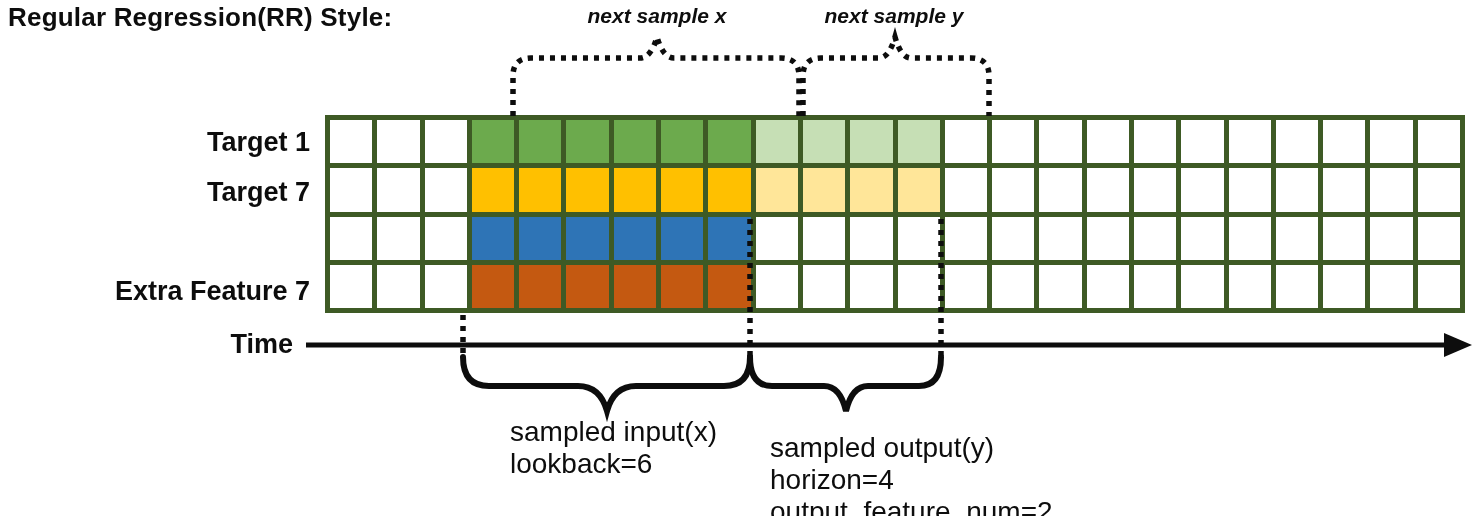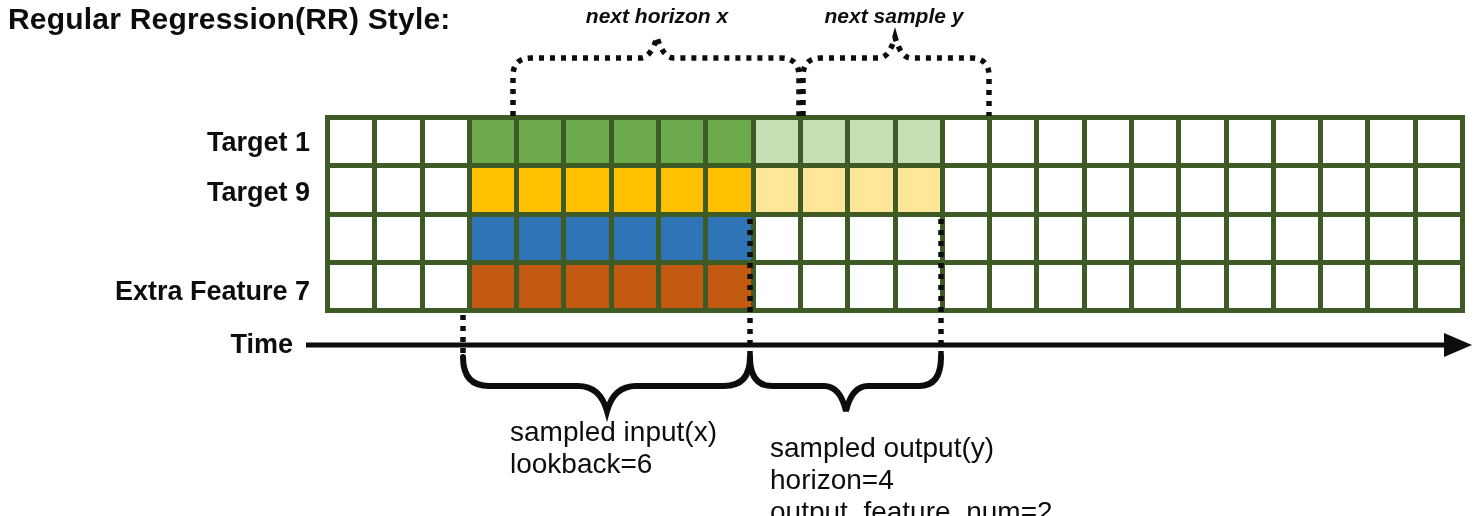--- a/index.html
+++ b/index.html
@@ -1,21 +1,21 @@
 <!DOCTYPE html>
 <html><head>
 <meta charset="utf-8">
 <style>
   html,body{margin:0;padding:0;background:#ffffff;}
   #canvas{
     position:relative;width:1476px;height:516px;overflow:hidden;
     font-family:"Liberation Sans", sans-serif;color:#0d0d0d;background:#ffffff;
   }
   .abs{position:absolute;}
-  #title{left:8px;top:2px;font-size:30px;font-weight:bold;letter-spacing:0.2px;}
+  #title{left:8px;top:2px;font-size:26px;font-weight:bold;letter-spacing:0.2px;}
   .brace-label{top:4px;width:220px;text-align:center;font-size:21px;font-style:italic;font-weight:600;}
   #next-x-label{left:547px;}
   #next-y-label{left:784px;}
   .row-label{left:40px;width:270px;text-align:right;font-size:27px;font-weight:bold;line-height:32px;height:32px;}
   #grid{
     left:325px;top:115px;width:1140px;height:198px;
     display:grid;gap:5px;padding:5px;box-sizing:border-box;
   }
   .cell{width:100%;height:100%;}
   #time-label{left:178px;top:329px;width:115px;text-align:right;font-size:27px;font-weight:bold;}
@@ -24,25 +24,25 @@
   #output-note{left:770px;top:432px;}
   svg.overlay{position:absolute;left:0;top:0;pointer-events:none;}
 </style>
 </head>
 <body>
 
 <div id="canvas">
 
   <div class="abs" id="title">Regular Regression(RR) Style:</div>
 
-  <div class="abs brace-label" id="next-x-label">next horizon x</div>
+  <div class="abs brace-label" id="next-x-label">next sample x</div>
   <div class="abs brace-label" id="next-y-label">next sample y</div>
 
   <div class="abs row-label" style="top:126px;">Target 1</div>
-  <div class="abs row-label" style="top:176px;">Target 9</div>
+  <div class="abs row-label" style="top:176px;">Target 7</div>
   <div class="abs row-label" style="top:275px;">Extra Feature 7</div>
 
   <div class="abs" id="grid" style="background: rgb(62, 90, 37); grid-template-columns: repeat(24, 1fr); grid-template-rows: repeat(4, 1fr);">
       <div class="cell" style="background: rgb(255, 255, 255);"></div>
       <div class="cell" style="background: rgb(255, 255, 255);"></div>
       <div class="cell" style="background: rgb(255, 255, 255);"></div>
       <div class="cell" style="background: rgb(108, 170, 77);"></div>
       <div class="cell" style="background: rgb(108, 170, 77);"></div>
       <div class="cell" style="background: rgb(108, 170, 77);"></div>
       <div class="cell" style="background: rgb(108, 170, 77);"></div>

